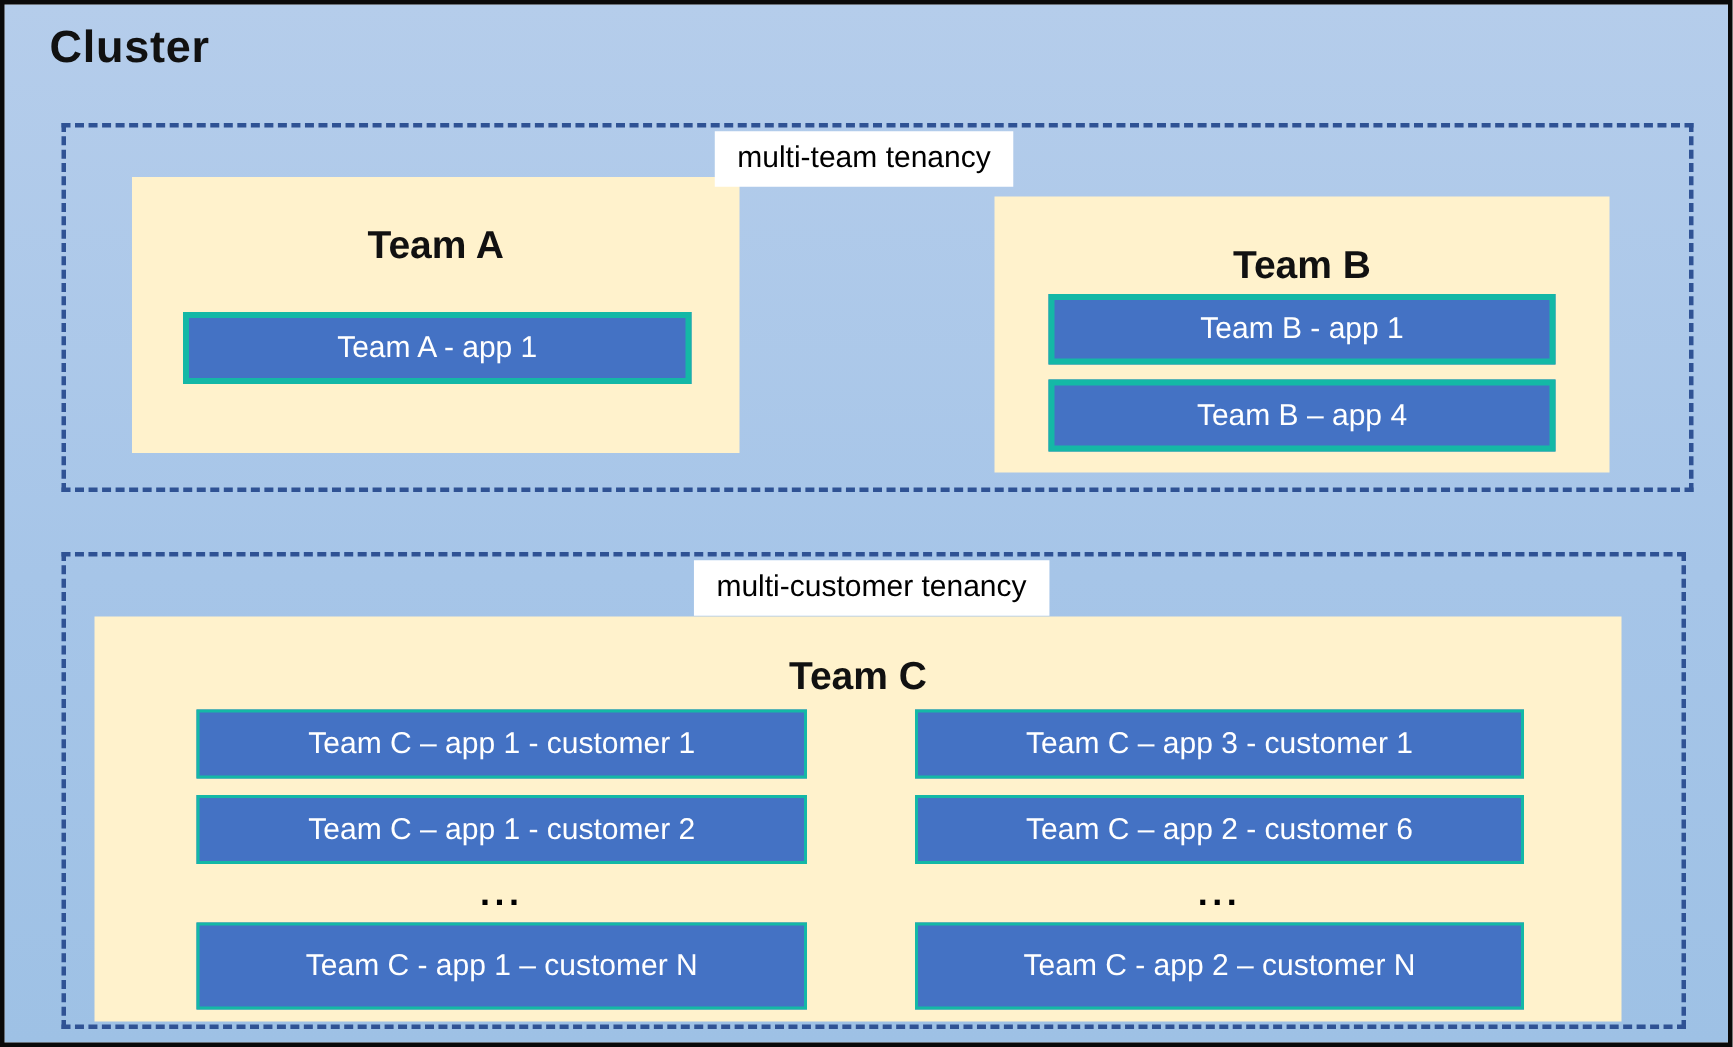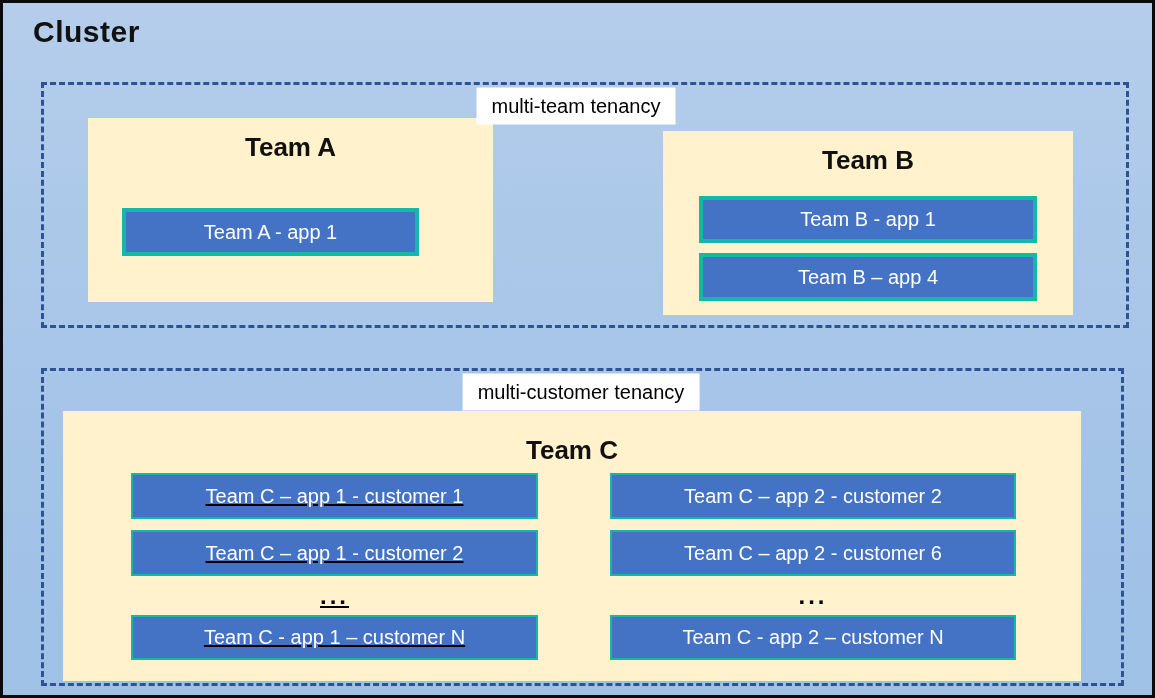--- a/index.html
+++ b/index.html
@@ -51,54 +51,54 @@
     box-sizing: border-box;
   }
   .team-a { left: 85px;  top: 115px; width: 405px;  height: 184px; }
   .team-b { left: 660px; top: 128px; width: 410px;  height: 184px; }
   .team-c { left: 60px;  top: 408px; width: 1018px; height: 270px; }
   .team-title {
     text-align: center;
     font-size: 26px;
     font-weight: bold;
     color: #111111;
-    padding-top: 14px;
+    padding-top: 30px;
   }
   .team-c .team-title { padding-top: 24px; }
   .app-box {
     position: absolute;
     box-sizing: border-box;
     background: #4472c4;
     border: 4px solid #14b8a6;
     color: #ffffff;
     font-size: 20px;
     display: flex;
     align-items: center;
     justify-content: center;
     white-space: nowrap;
   }
-  .app-a1 { left: 34px; top: 90px;  width: 297px; height: 48px; }
+  .app-a1 { left: 34px; top: 90px;  width: 339px; height: 48px; }
   .app-b1 { left: 36px; top: 65px;  width: 338px; height: 47px; }
   .app-b2 { left: 36px; top: 122px; width: 338px; height: 48px; }
   .app-col {
     position: absolute;
     top: 62px;
     display: flex;
     flex-direction: column;
   }
-  .col-1 { left: 68px;  width: 407px; text-decoration: underline; }
+  .col-1 { left: 68px;  width: 407px; }
   .col-2 { left: 547px; width: 406px; }
   .c-row {
     position: relative;
     border-width: 2px;
     width: 100%;
     height: 46px;
   }
   .c-row.row-1 { margin-bottom: 11px; }
-  .c-row.row-n { height: 45px; }
+  .c-row.row-n { height: 58px; }
   .ellipsis {
     height: 39px;
     display: flex;
     align-items: center;
     justify-content: center;
     font-size: 24px;
     font-weight: bold;
     color: #000000;
     letter-spacing: 3px;
     line-height: 1;
@@ -132,20 +132,20 @@
     <div class="team-title">Team C</div>
 
     <div class="app-col col-1">
       <div class="app-box c-row row-1">Team C – app 1 - customer 1</div>
       <div class="app-box c-row row-2">Team C – app 1 - customer 2</div>
       <div class="ellipsis">...</div>
       <div class="app-box c-row row-n">Team C - app 1 – customer N</div>
     </div>
 
     <div class="app-col col-2">
-      <div class="app-box c-row row-1">Team C – app 2 - customer 2</div>
+      <div class="app-box c-row row-1">Team C – app 3 - customer 1</div>
       <div class="app-box c-row row-2">Team C – app 2 - customer 6</div>
       <div class="ellipsis">...</div>
       <div class="app-box c-row row-n">Team C - app 2 – customer N</div>
     </div>
   </div>
 
 </div>
 
 </body></html>

